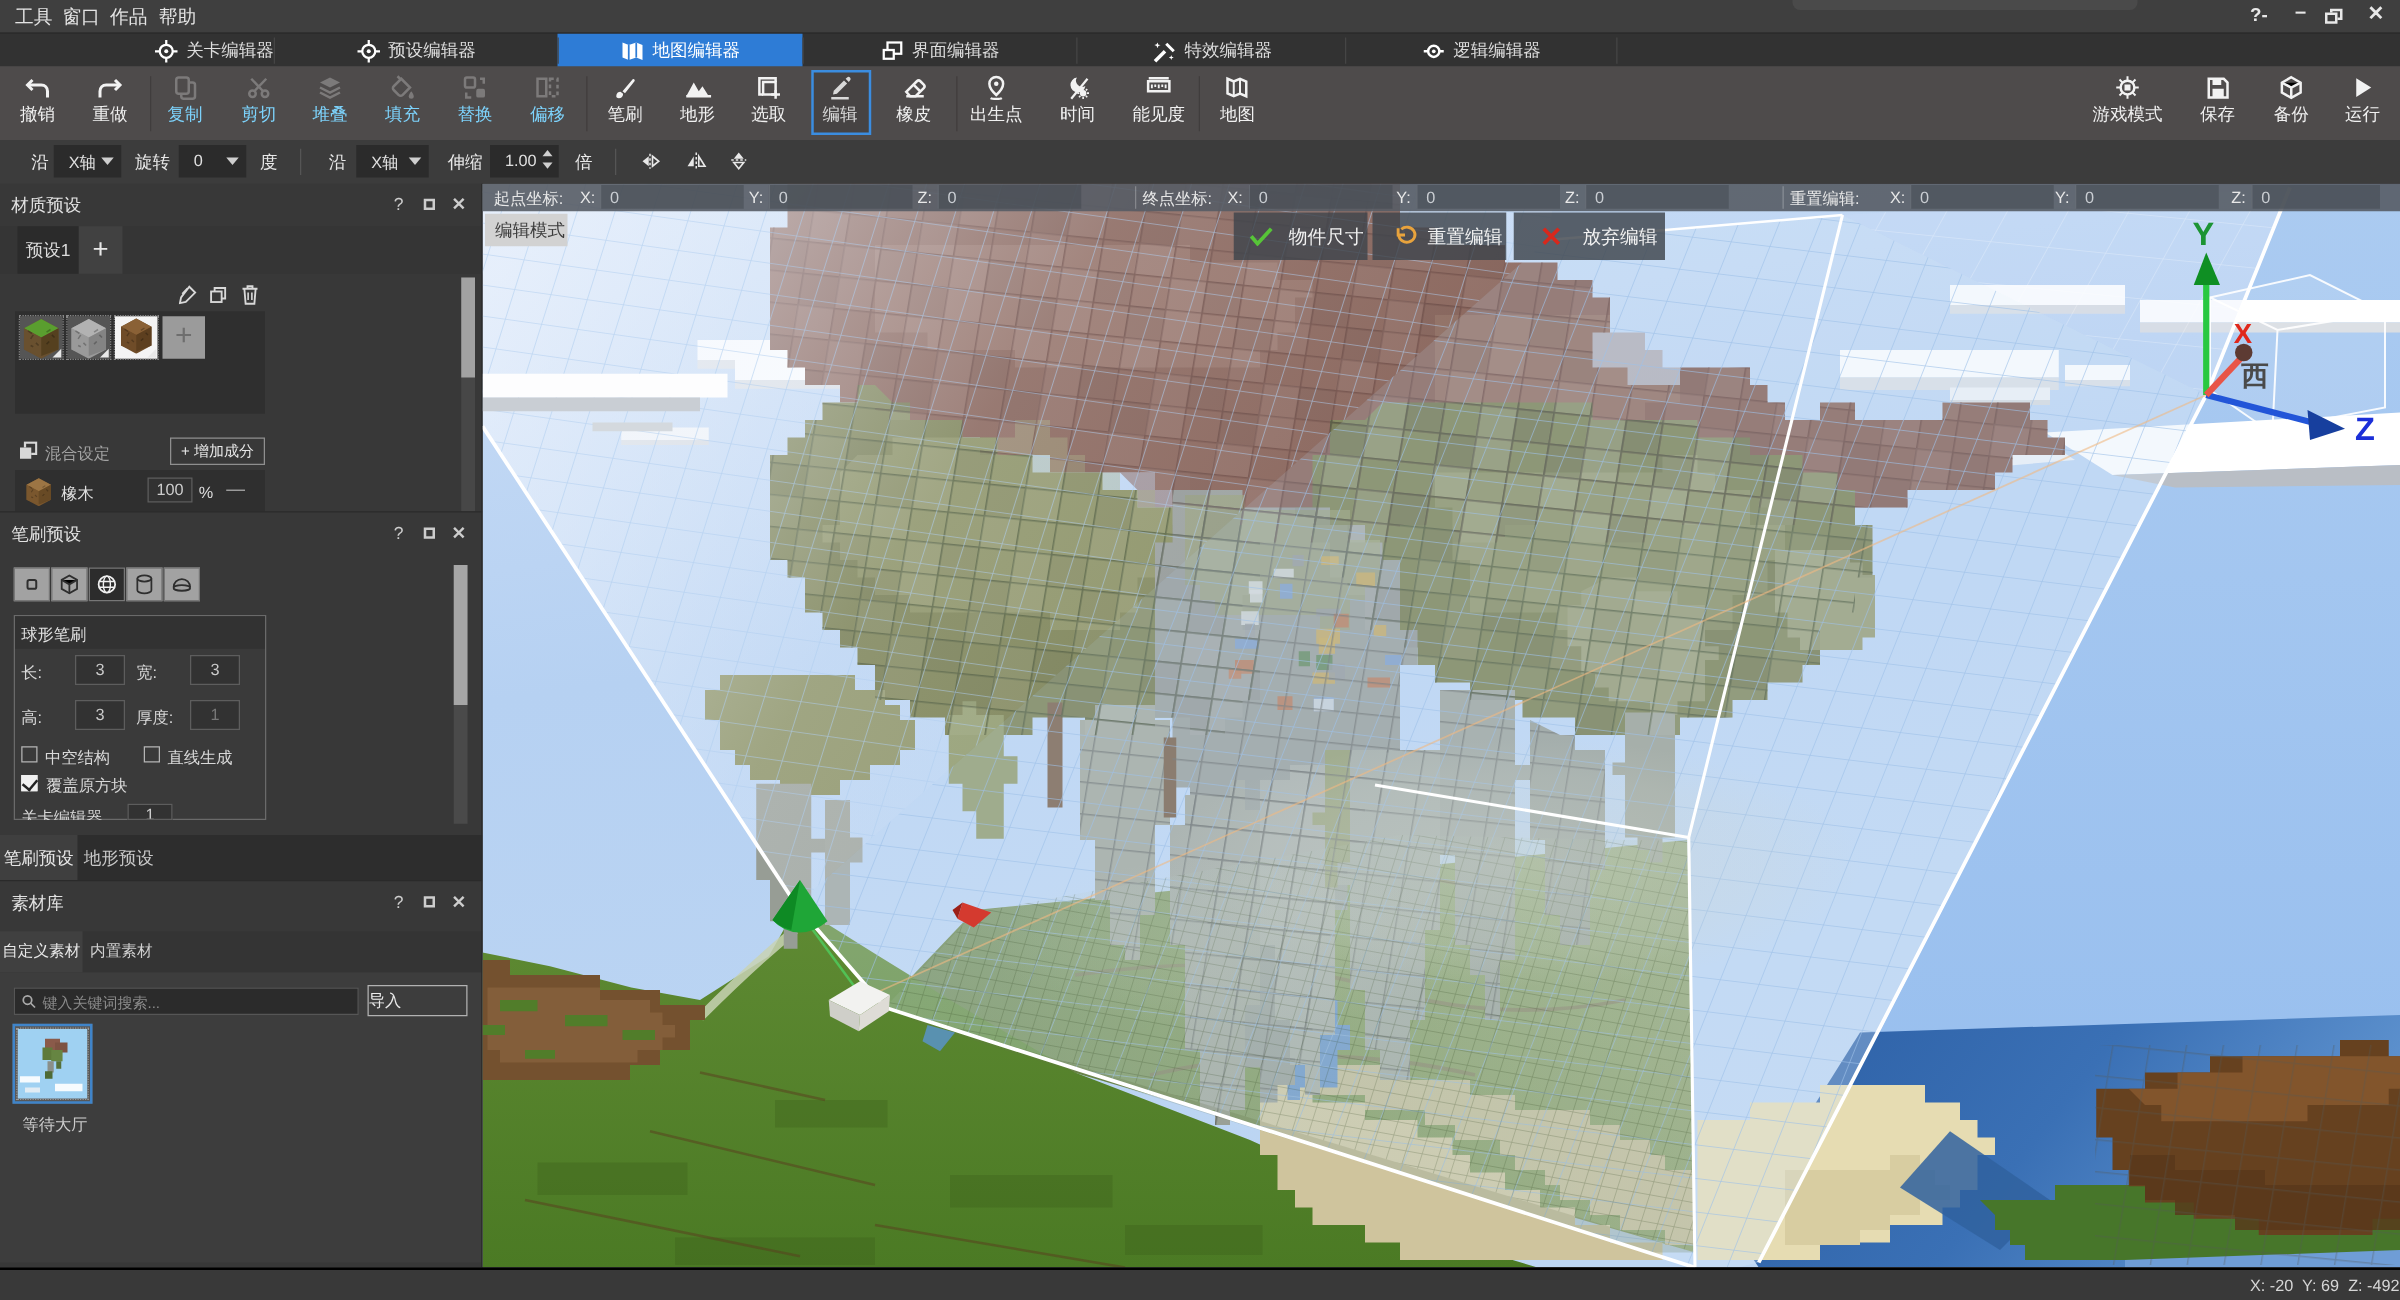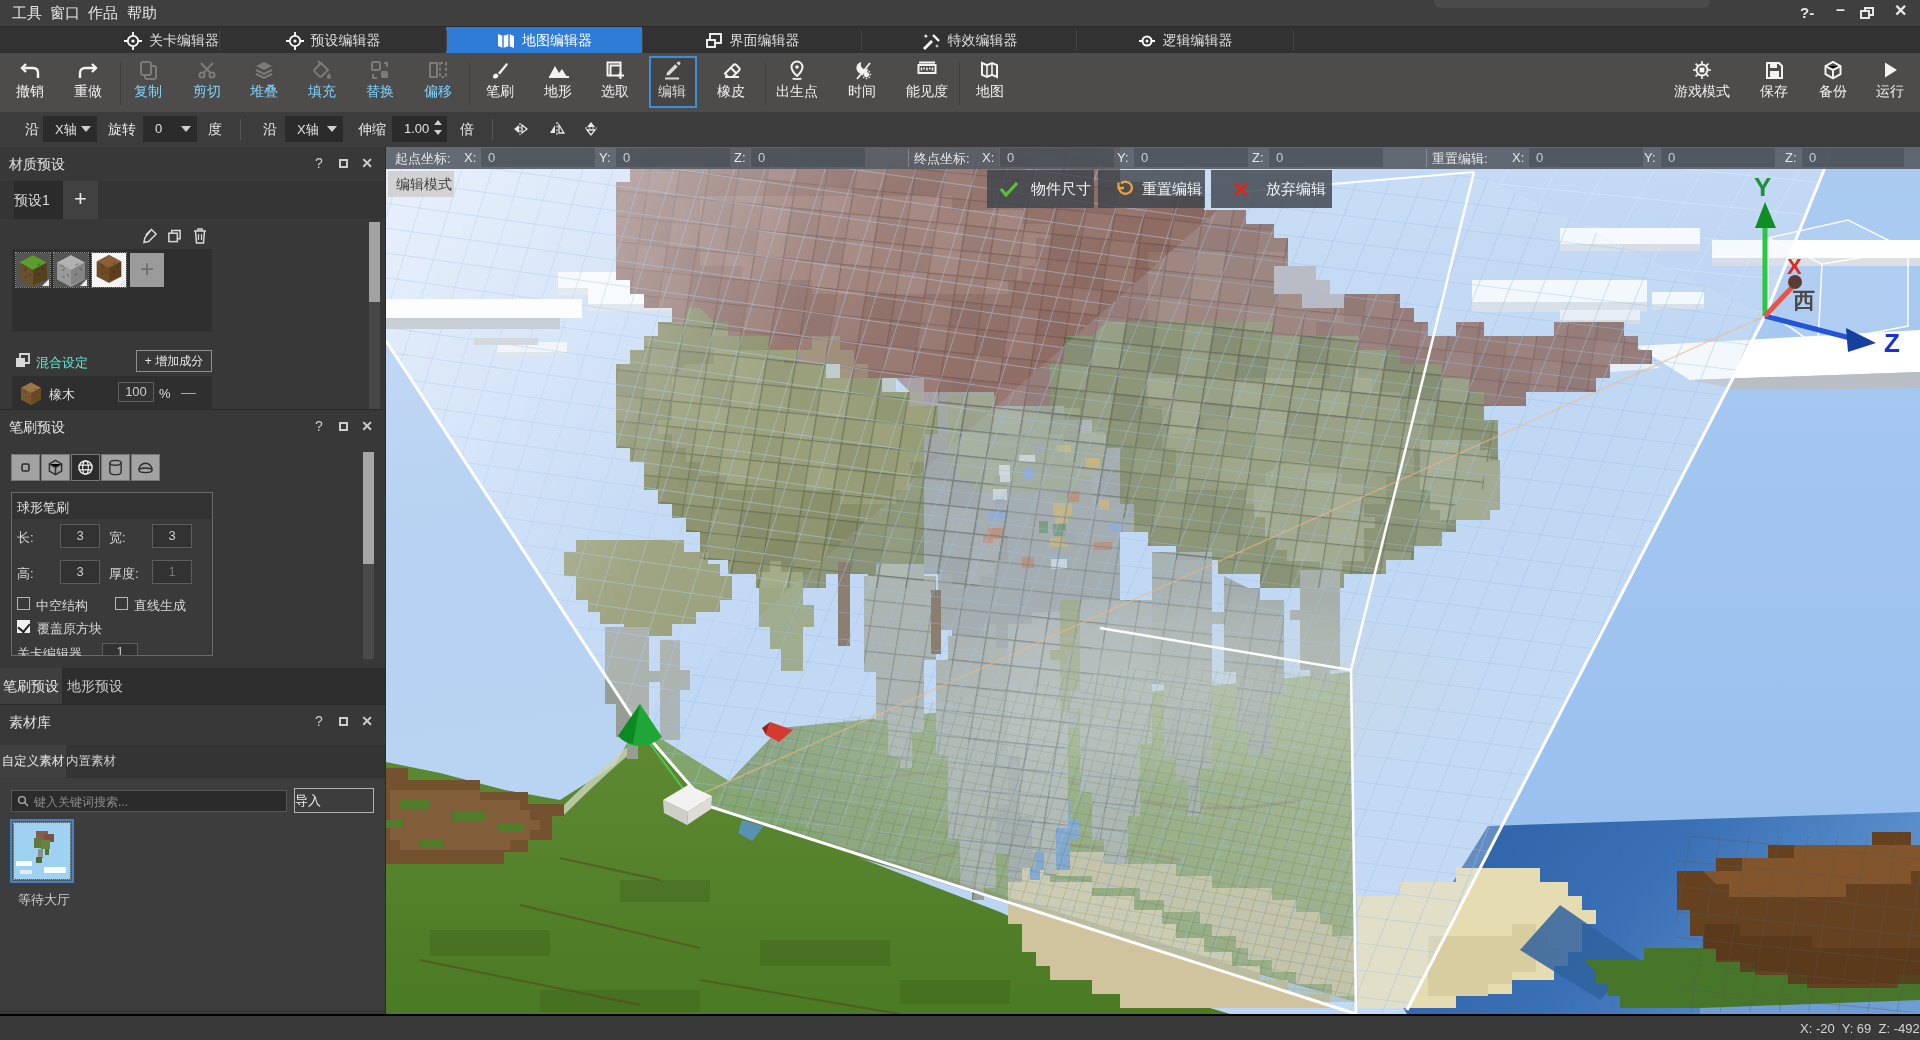--- a/index.html
+++ b/index.html
@@ -315,21 +315,21 @@
         <path d="M5 7L9 2l4 5z" fill="#e8e8e8"></path>
         <path d="M5 10l4 5 4-5z" fill="none" stroke="#e8e8e8" stroke-width="1.3"></path>
       </svg></div>
   </div>
 <div id="leftcol">
     <div class="phead" style="top:0px">
       <span class="t">材质预设</span>
       <div class="pbtns"><span style="width:14px">?</span><span style="width:13px;margin-left:11px"><span style="display:inline-block;width:9px;height:9px;border:2px solid #cdcdcd"></span></span><span style="width:14px;margin-left:10px;font-weight:bold">✕</span></div>
     </div>
     <div class="abs" style="left:0;top:34px;width:386px;height:38px;background:#353535"></div>
-    <div class="abs" style="left:14px;top:34px;width:49px;height:38px;background:#2b2b2b;color:#dcdcdc;font-size:14px;text-align:left;line-height:38px">预设1</div>
+    <div class="abs" style="left:14px;top:34px;width:49px;height:38px;background:#2b2b2b;color:#dcdcdc;font-size:14px;text-align:center;line-height:38px">预设1</div>
     <div class="abs" style="left:63px;top:34px;width:35px;height:38px;background:#414141;color:#e8e8e8;font-size:22px;text-align:center;line-height:36px">+</div>
     <div class="abs" style="left:143px;top:80px"><svg width="15" height="17" viewBox="0 0 16 17">
         <path d="M9 2l5 5-8 8-5 1 1-5z" fill="none" stroke="#d8d8d8" stroke-width="1.6"></path>
         <path d="M7.5 3.5L3 8" stroke="#d8d8d8" stroke-width="1.6"></path>
       </svg></div>
     <div class="abs" style="left:167px;top:81px"><svg width="15" height="16" viewBox="0 0 16 16">
         <rect x="2" y="5" width="9" height="9" fill="none" stroke="#d8d8d8" stroke-width="1.6"></rect>
         <path d="M5 5V2h9v9h-3" fill="none" stroke="#d8d8d8" stroke-width="1.6"></path>
       </svg></div>
     <div class="abs" style="left:193px;top:81px"><svg width="14" height="16" viewBox="0 0 14 16">
@@ -359,21 +359,21 @@
         <path d="M16 16v14l13-5V9z" fill="#5d3f1f"></path>
         <path d="M6 11l3 2M10 14l-2 3M20 12l3-2M24 14l2 2M12 20l2 2M20 21l2-2M8 22l2 1" stroke="rgba(0,0,0,0.25)" stroke-width="1.2"></path>
       </svg><div style="position:absolute;right:1px;bottom:1px;width:0;height:0;border-left:7px solid transparent;border-bottom:7px solid #e8e8e8"></div></div>
     <div class="abs" style="left:130px;top:106px;width:34px;height:34px;background:#9b9b9b;color:#6e6e6e;font-size:24px;text-align:center;line-height:32px">+</div>
     <div class="abs" style="left:369px;top:75px;width:11px;height:187px;background:#474747"></div>
     <div class="abs" style="left:369px;top:75px;width:11px;height:80px;background:#a2a2a2"></div>
     <div class="abs" style="left:15px;top:206px"><svg width="15" height="15" viewBox="0 0 15 15">
         <rect x="1" y="5" width="9" height="9" fill="#d8d8d8"></rect>
         <path d="M5 5V1h9v9h-4" fill="none" stroke="#d8d8d8" stroke-width="1.8"></path>
       </svg></div>
-    <div class="abs" style="left:36px;top:207px;color:#5eead4;font-size:13px">混合设定</div>
+    <div class="abs" style="left:36px;top:207px;color:#a3a3a3;font-size:13px">混合设定</div>
     <div class="abs" style="left:136px;top:203px;width:76px;height:22px;border:1px solid #8f8f8f;color:#e8e8e8;font-size:12px;text-align:center;line-height:20px">+ 增加成分</div>
     <div class="abs" style="left:12px;top:229px;width:200px;height:33px;background:#2f2f2f"></div>
     <div class="abs" style="left:19px;top:234px"><svg width="24" height="24" viewBox="0 0 32 32">
         <path d="M16 2L29 9v16l-13 7L3 25V9z" fill="#7a572e"></path>
         <path d="M16 2L29 9l-13 7L3 9z" fill="#9c7544"></path>
         <path d="M16 16v14L3 25V9z" fill="#7a572e"></path>
         <path d="M16 16v14l13-5V9z" fill="#684a25"></path>
         <path d="M6 11l3 2M10 14l-2 3M20 12l3-2M24 14l2 2M12 20l2 2M20 21l2-2M8 22l2 1" stroke="rgba(0,0,0,0.25)" stroke-width="1.2"></path>
       </svg></div>
     <div class="abs" style="left:49px;top:239px;color:#dedede;font-size:13px">橡木</div>
@@ -439,21 +439,21 @@
     <div class="abs" style="left:0;top:521px;width:386px;height:36px;background:#2d2d2d"></div>
     <div class="abs" style="left:0;top:521px;width:62px;height:36px;background:#3f3f3f;color:#e6e6e6;font-size:14px;text-align:center;line-height:36px">笔刷预设</div>
     <div class="abs" style="left:64px;top:521px;width:62px;height:36px;color:#c8c8c8;font-size:14px;text-align:center;line-height:36px">地形预设</div>
     <div class="abs" style="left:0;top:557px;width:386px;height:1px;background:#2a2a2a"></div>
     <div class="phead" style="top:558px">
       <span class="t">素材库</span>
       <div class="pbtns"><span style="width:14px">?</span><span style="width:13px;margin-left:11px"><span style="display:inline-block;width:9px;height:9px;border:2px solid #cdcdcd"></span></span><span style="width:14px;margin-left:10px;font-weight:bold">✕</span></div>
     </div>
     <div class="abs" style="left:0;top:598px;width:386px;height:33px;background:#343434"></div>
     <div class="abs" style="left:0;top:598px;width:66px;height:33px;background:#404040;color:#e8e8e8;font-size:12.5px;text-align:center;line-height:33px;white-space:nowrap">自定义素材</div>
-    <div class="abs" style="left:66px;top:598px;width:56px;height:33px;color:#d0d0d0;font-size:12.5px;text-align:left;line-height:33px;white-space:nowrap">内置素材</div>
+    <div class="abs" style="left:66px;top:598px;width:56px;height:33px;color:#d0d0d0;font-size:12.5px;text-align:right;line-height:33px;white-space:nowrap">内置素材</div>
     <div class="abs" style="left:0;top:631px;width:386px;height:232px;background:#3d3d3d"></div>
     <div class="abs" style="left:11px;top:643px;width:276px;height:22px;background:#2b2b2b;border:1px solid #565656">
       <svg width="12" height="12" viewBox="0 0 12 12" style="position:absolute;left:5px;top:4px">
         <circle cx="5" cy="5" r="3.4" fill="none" stroke="#aaa" stroke-width="1.4"></circle>
         <path d="M7.6 7.6L11 11" stroke="#aaa" stroke-width="1.4"></path>
       </svg>
       <span style="position:absolute;left:22px;top:3px;color:#8b8b8b;font-size:12px">键入关键词搜索...</span>
     </div>
     <div class="abs" style="left:294px;top:641px;width:80px;height:25px;border:1px solid #b2b2b2;color:#ededed;font-size:13px;text-align:left;line-height:23px">导入</div>
     <div class="abs" style="left:10px;top:672px;width:64px;height:64px;border:2px solid #3f84c9;background:#585858">

